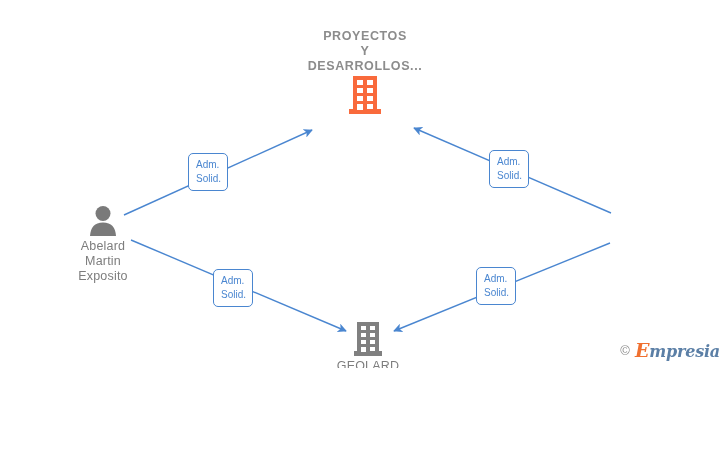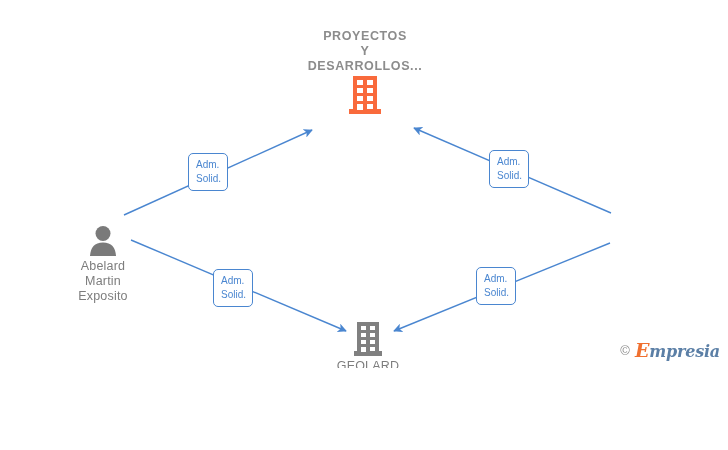--- a/index.html
+++ b/index.html
@@ -133,21 +133,21 @@
       <rect x="18" y="4" width="6" height="5" fill="#ffffff"></rect>
       <rect x="8" y="12" width="6" height="5" fill="#ffffff"></rect>
       <rect x="18" y="12" width="6" height="5" fill="#ffffff"></rect>
       <rect x="8" y="20" width="6" height="5" fill="#ffffff"></rect>
       <rect x="18" y="20" width="6" height="5" fill="#ffffff"></rect>
       <rect x="8" y="28" width="6" height="6" fill="#ffffff"></rect>
       <rect x="18" y="28" width="6" height="5" fill="#ffffff"></rect>
     </svg>
   </div>
 
-  <div class="node" style="left:103px; top:224px;">
+  <div class="node" style="left:103px; top:204px;">
     <svg class="node-icon gap-below" width="32" height="32" viewBox="0 0 32 32" xmlns="http://www.w3.org/2000/svg">
       <circle cx="16" cy="9.5" r="7.5" fill="#7a7a7a"></circle>
       <path d="M16 18.5 C7.5 18.5 3.5 23.5 3 32 L29 32 C28.5 23.5 24.5 18.5 16 18.5 z" fill="#7a7a7a"></path>
     </svg>
     <div class="node-label">Abelard
 Martin
 Exposito</div>
   </div>
 
 

